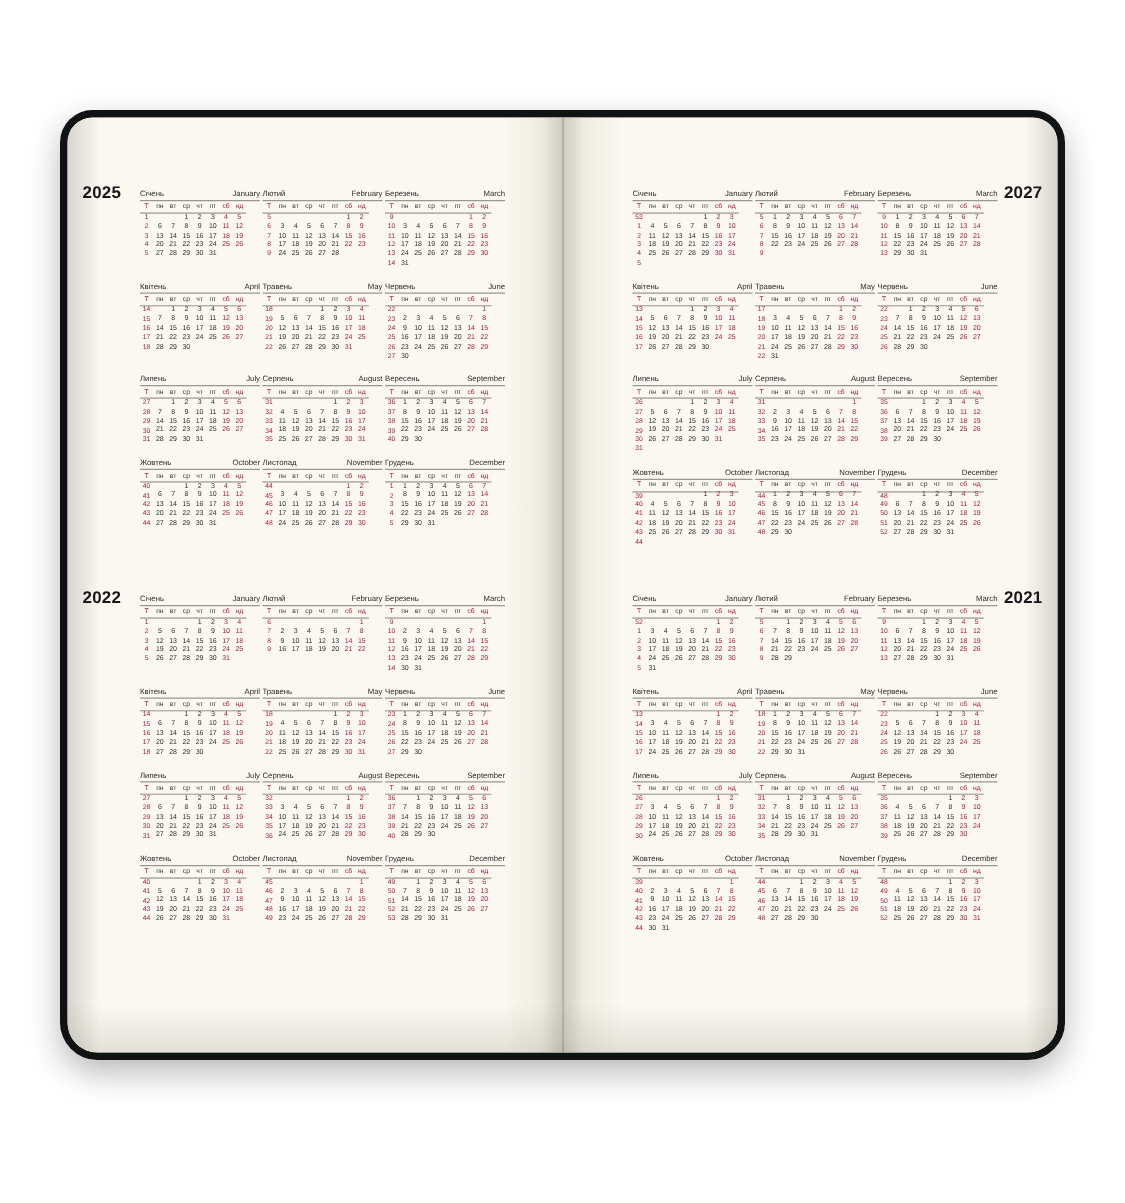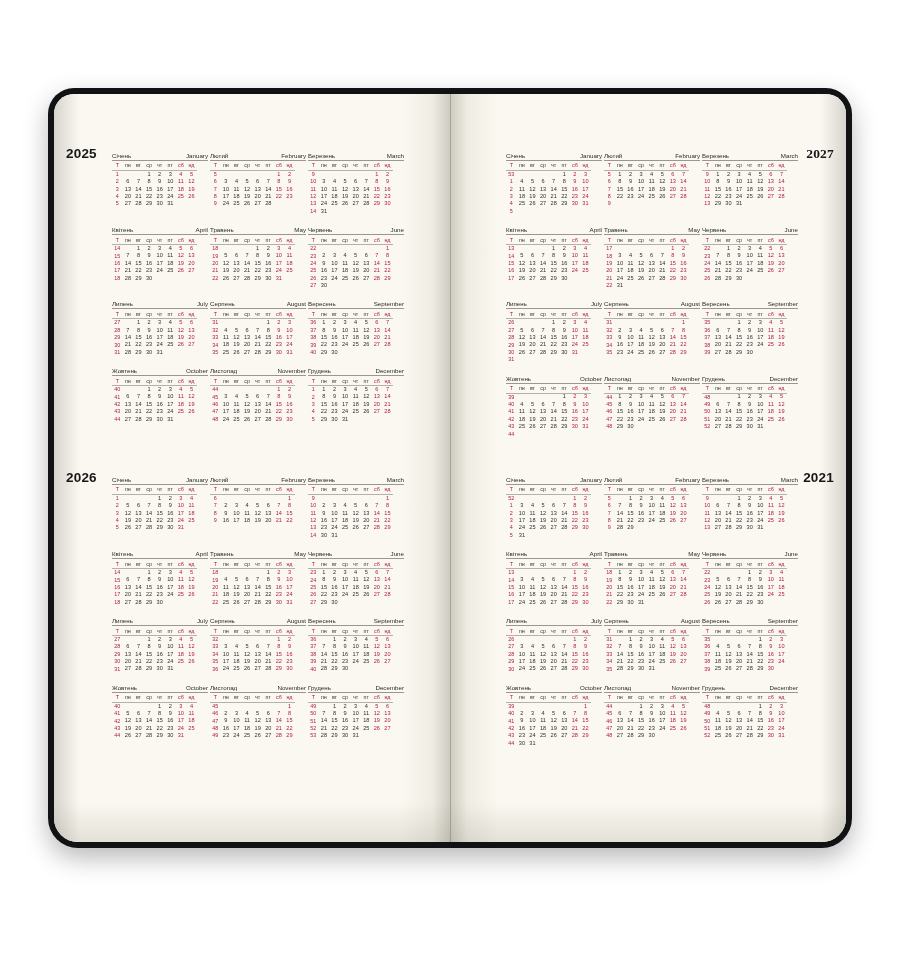--- a/index.html
+++ b/index.html
@@ -3714,18 +3714,18 @@
                       <td class="sun">31</td>
                     </tr>
                   </tbody>
                 </table>
               </div>
             </div>
           </div>
         </div>
 
       <div class="year-label" style="left:12px; top:52px;">2025</div>
-      <div class="year-label" style="right:12px; top:52px;font-family:Liberation Serif, serif;">2027</div>
-      <div class="year-label" style="left:12px; top:376px;">2026</div>
+      <div class="year-label" style="right:12px; top:52px;">2027</div>
+      <div class="year-label" style="left:12px; top:376px;">2022</div>
       <div class="year-label" style="right:12px; top:376px;">2021</div>
     </div>
   </div>
 </div>
 
 </body></html>

